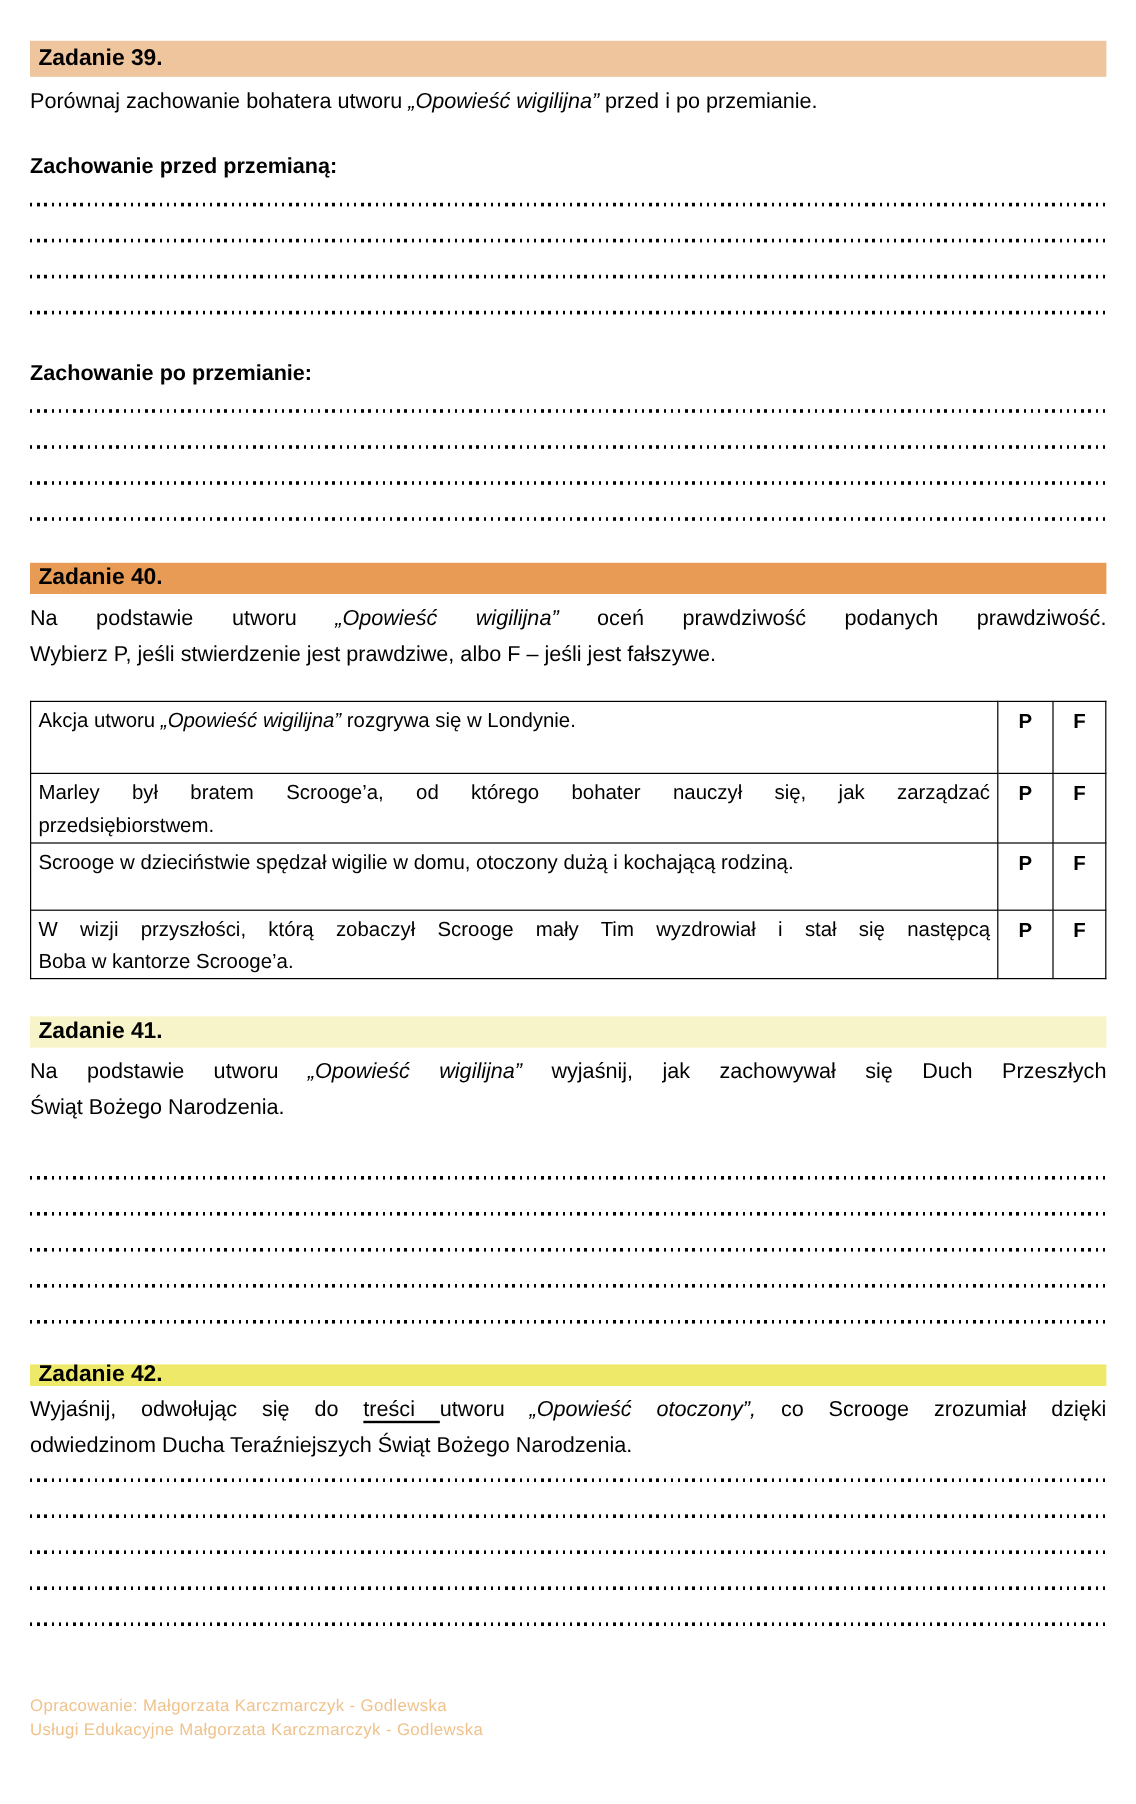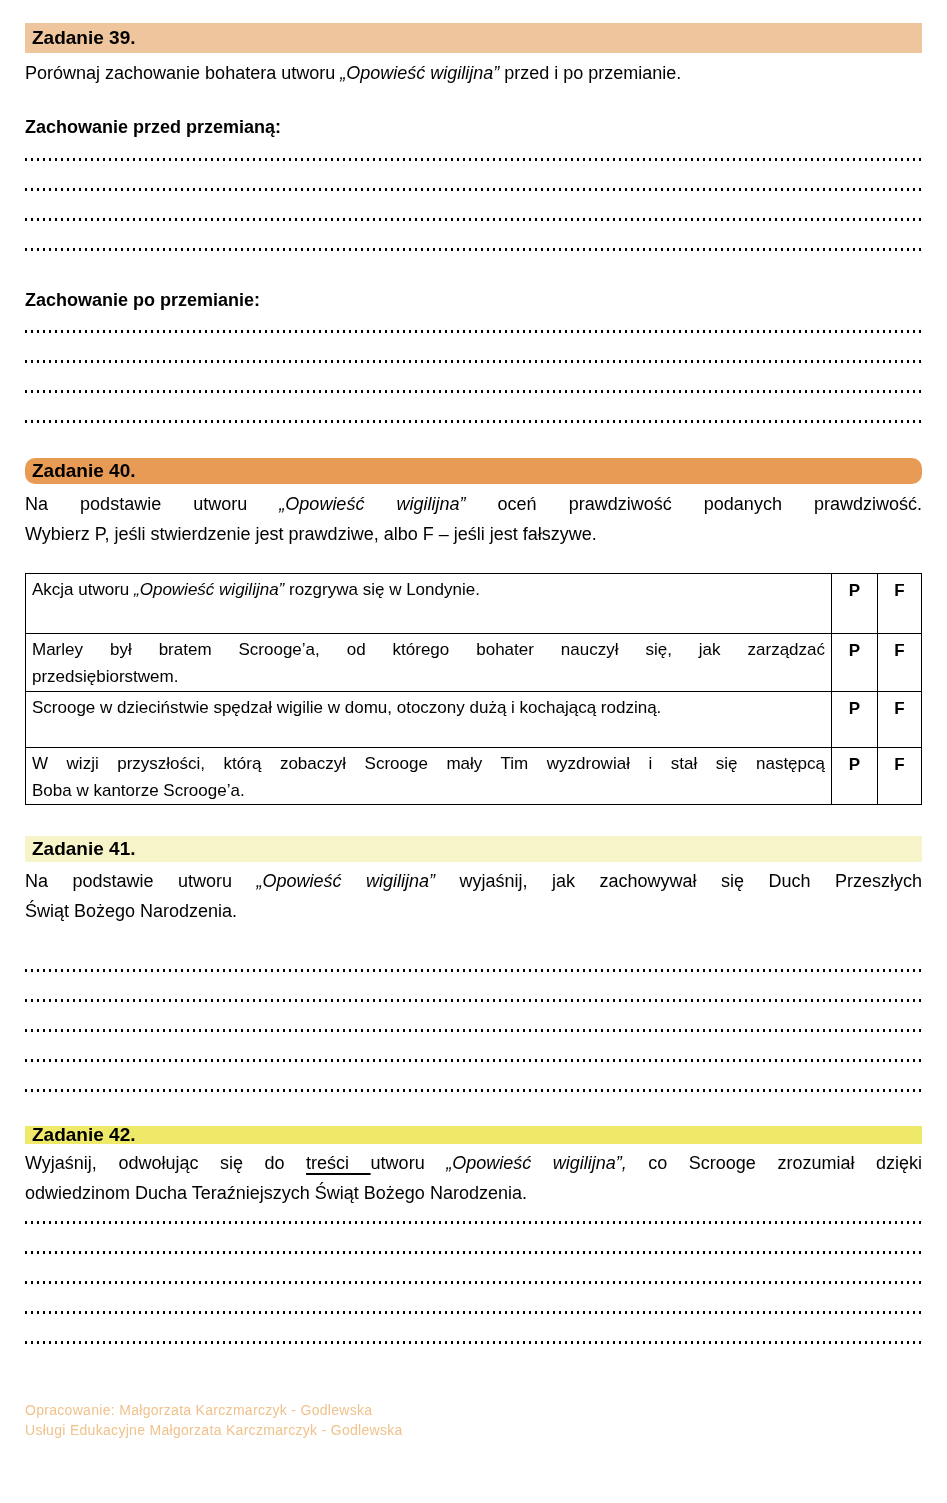--- a/index.html
+++ b/index.html
@@ -5,31 +5,31 @@
   * { box-sizing: border-box; }
   html, body { margin: 0; padding: 0; }
   body {
     width: 947px; height: 1503px;
     background: #ffffff;
     font-family: "Liberation Sans", "DejaVu Sans", sans-serif;
     color: #000;
     position: relative;
     overflow: hidden;
   }
-  .content { position: absolute; left: 25px; top: 0; width: 897px; }
+  .content { position: absolute; left: 25px; top: 11px; width: 897px; }
 
   section { margin: 0; padding: 0; }
 
   .band {
     display: flex; align-items: center;
     padding-left: 7px;
     font-weight: bold; font-size: 19px;
   }
   .band39 { margin-top: 23px; height: 30px; }
-  .band40 { margin-top: 35px; height: 26px; border-radius: 10px; }
+  .band40 { margin-top: 35px; height: 26px; }
   .band41 { margin-top: 31px; height: 26px; }
   .band42 { margin-top: 34px; height: 18px; }
 
   .prompt { margin: 0; font-weight: normal; font-size: 18px; }
   .p39 { margin-top: 8px;  line-height: 24px; }
   .p40 { margin-top: 5px;  line-height: 30px; }
   .p41 { margin-top: 4px;  line-height: 30px; }
   .p42 { margin-top: 4px;  line-height: 30px; }
 
   .sublabel { margin: 0; font-weight: bold; font-size: 18px; line-height: 24px; }
@@ -160,21 +160,21 @@
       <div class="dots"></div>
       <div class="dots"></div>
       <div class="dots"></div>
       <div class="dots"></div>
     </div>
   </section>
 
   <section>
     <div class="band band42" style="background-color: rgb(239, 233, 105);">Zadanie 42.</div>
     <div class="prompt p42">
-      <div class="jline"><span>Wyjaśnij, odwołując się do </span><span class="un">treści </span><span>utworu </span><span class="it">„Opowieść wigilijna”,</span><span> co Scrooge zrozumiał dzięki</span></div>
+      <div class="jline"><span>Wyjaśnij, odwołując się do </span><span class="un">treści </span><span>utworu </span><span class="it">„Opowieść otoczony”,</span><span> co Scrooge zrozumiał dzięki</span></div>
       <div>odwiedzinom Ducha Teraźniejszych Świąt Bożego Narodzenia.</div>
     </div>
     <div class="dots-group g4">
       <div class="dots"></div>
       <div class="dots"></div>
       <div class="dots"></div>
       <div class="dots"></div>
       <div class="dots"></div>
     </div>
   </section>

